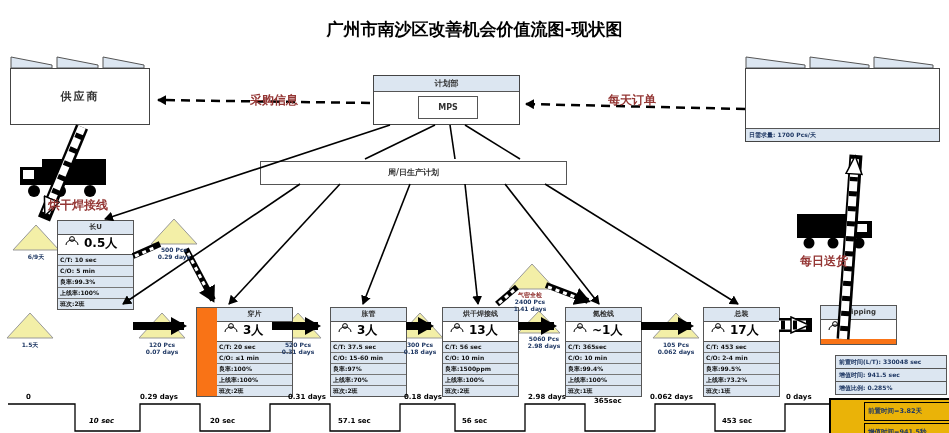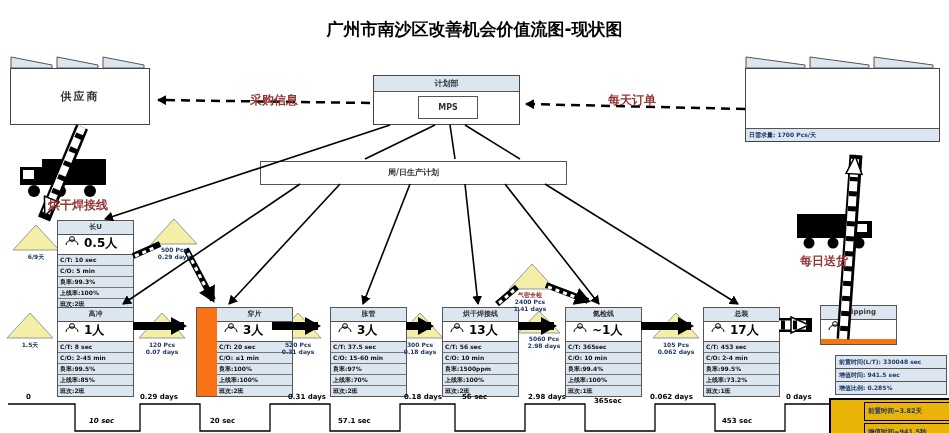--- a/index.html
+++ b/index.html
@@ -222,35 +222,20 @@
         </svg>
       <span>0.5人</span>
     </div>
     <div class="drow">C/T: 10 sec</div>
     <div class="drow">C/O: 5 min</div>
     <div class="drow">良率:99.3%</div>
     <div class="drow">上线率:100%</div>
     <div class="drow">班次:2班</div>
   </div>
 
-  <div class="a pbox" style="left:57px;top:294px;">
-    <div class="hdr">高冲</div>
-    <div class="oprow">
-      <svg width="16" height="11">
-          <circle cx="8" cy="4" r="2.4" fill="none" stroke="#000"></circle>
-          <path d="M2,10 A6,5 0 0 1 14,10" fill="none" stroke="#000"></path>
-        </svg>
-      <span>1人</span>
-    </div>
-    <div class="drow">C/T: 8 sec</div>
-    <div class="drow">C/O: 2-45 min</div>
-    <div class="drow">良率:99.5%</div>
-    <div class="drow">上线率:85%</div>
-    <div class="drow">班次:2班</div>
-  </div>
 
   <div class="a pbox" style="left:196px;top:294px;padding-left:20px;">
     <div class="hdr">穿片</div>
     <div class="oprow">
       <svg width="16" height="11">
           <circle cx="8" cy="4" r="2.4" fill="none" stroke="#000"></circle>
           <path d="M2,10 A6,5 0 0 1 14,10" fill="none" stroke="#000"></path>
         </svg>
       <span>3人</span>
     </div>
@@ -340,21 +325,21 @@
   <span class="a tl-label" style="left:140px;top:380px;">0.29 days</span>
   <span class="a tl-label" style="left:288px;top:380px;">0.31 days</span>
   <span class="a tl-label" style="left:404px;top:380px;">0.18 days</span>
   <span class="a tl-label" style="left:528px;top:380px;">2.98 days</span>
   <span class="a tl-label" style="left:650px;top:380px;">0.062 days</span>
   <span class="a tl-label" style="left:786px;top:380px;">0 days</span>
 
   <span class="a tl-label" style="left:89px;top:404px;font-style:italic;">10 sec</span>
   <span class="a tl-label" style="left:210px;top:404px;">20 sec</span>
   <span class="a tl-label" style="left:338px;top:404px;">57.1 sec</span>
-  <span class="a tl-label" style="left:462px;top:380px;">56 sec</span>
+  <span class="a tl-label" style="left:462px;top:404px;">56 sec</span>
   <span class="a tl-label" style="left:594px;top:384px;">365sec</span>
   <span class="a tl-label" style="left:722px;top:404px;">453 sec</span>
 
   <div class="a" style="left:835px;top:342px;width:110px;border:1px solid #555;z-index:2;">
     <div class="sumrow">前置时间(L/T): 330048 sec</div>
     <div class="sumrow">增值时间: 941.5 sec</div>
     <div class="sumrow" style="border-bottom:none;">增值比例: 0.285%</div>
   </div>
   <div class="a" style="left:829px;top:385px;width:117px;border:2px solid #000;background:#eab308;z-index:4;padding-left:31px;">
     <div class="notecell">前置时间=3.82天</div>

